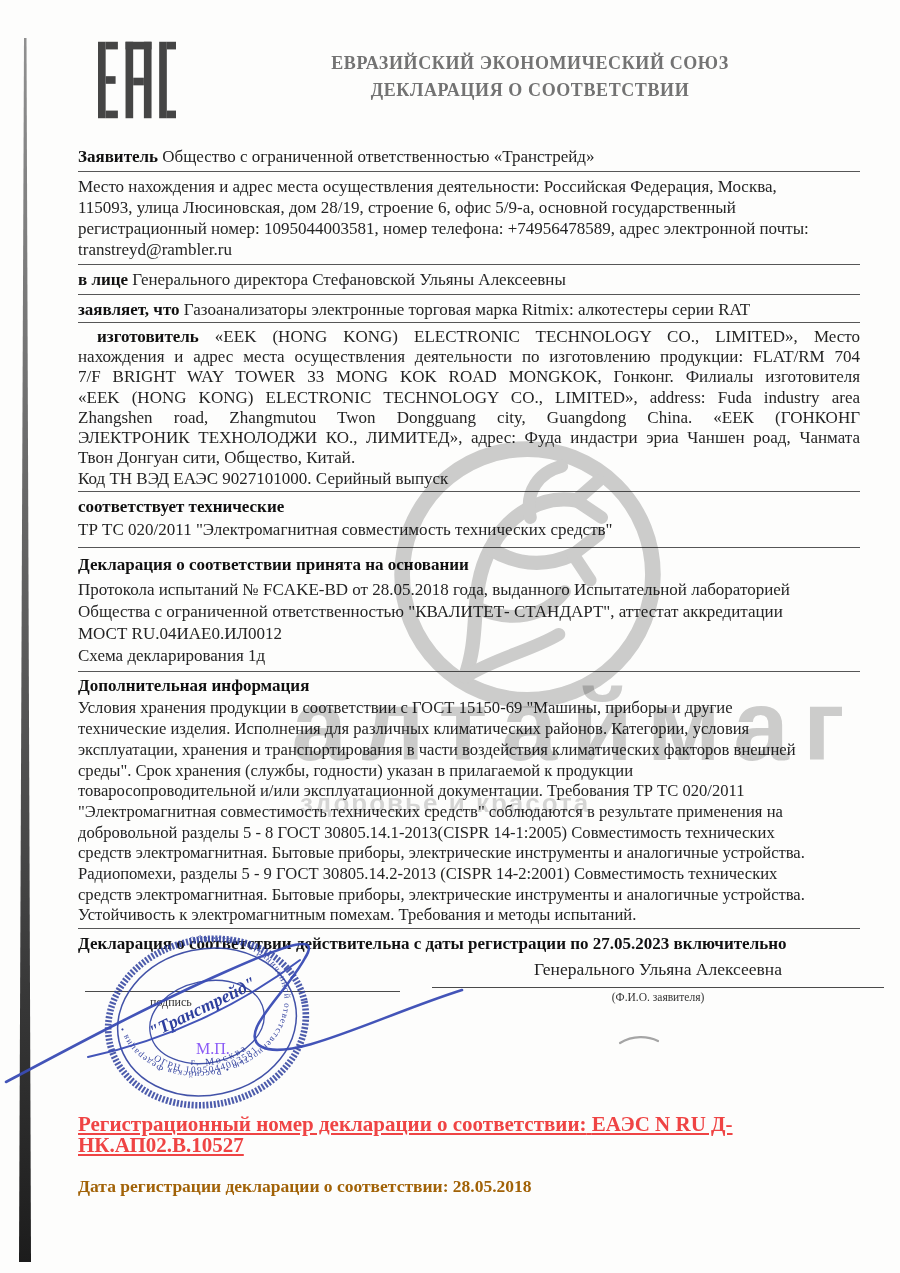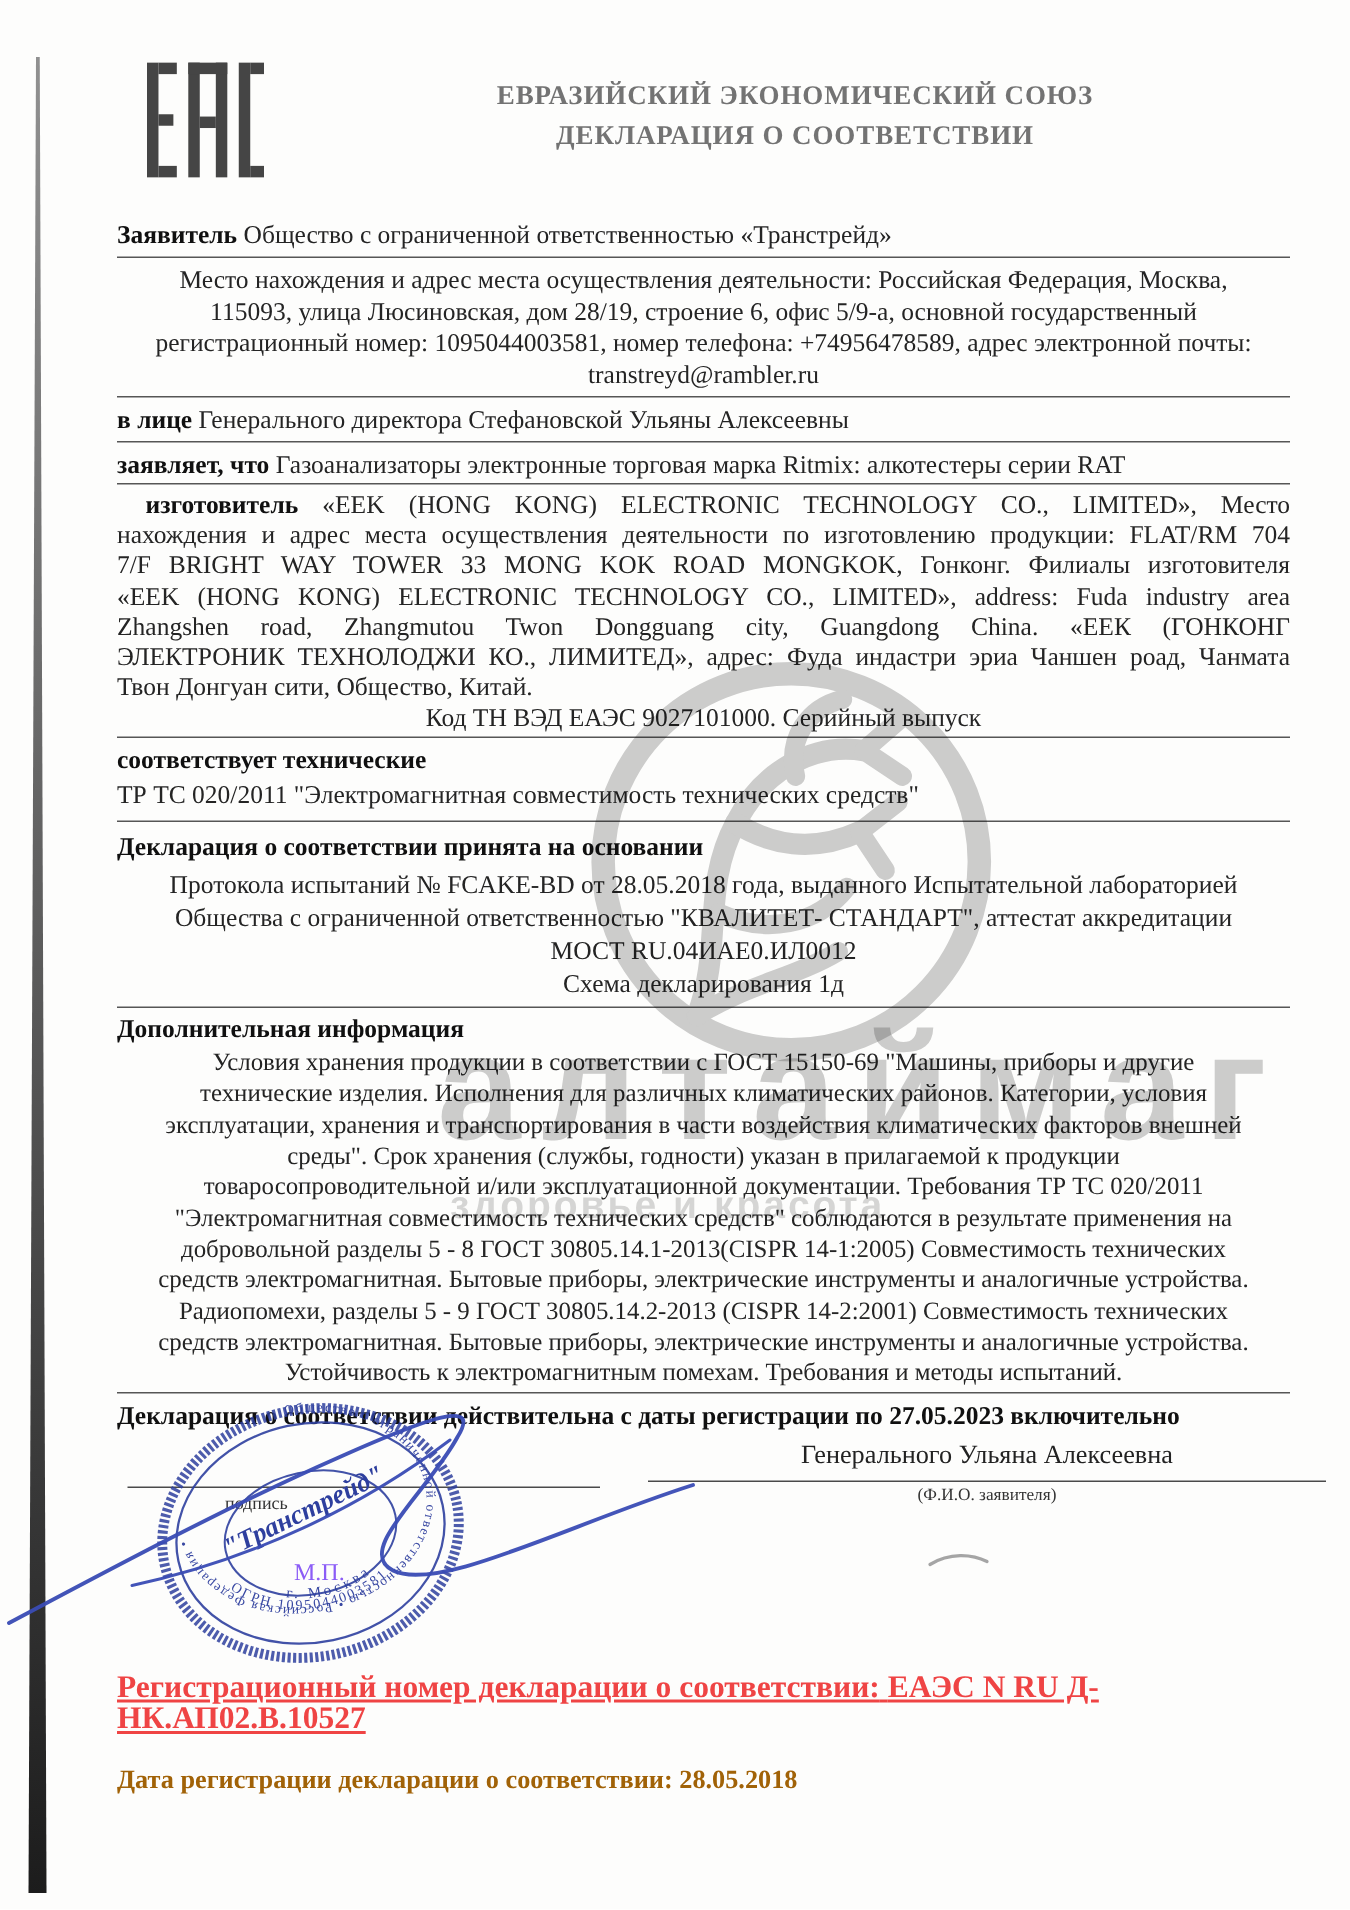--- a/index.html
+++ b/index.html
@@ -8,21 +8,21 @@
   
   .eac-logo{position:absolute;left:98px;top:36px;width:78px;height:88px;}
   .title{position:absolute;left:230px;top:50px;width:600px;text-align:center;
          font-weight:bold;font-size:18px;line-height:27px;letter-spacing:.6px;color:#737373;}
   
   .flow{position:absolute;left:78px;top:146px;width:782px;font-size:17px;line-height:21px;}
   .rule{border:0;border-top:1.4px solid #565656;margin:0;}
   .row{padding:4px 0 4px 0;}
   b.runin{color:#101010;}
   .hdr{font-weight:bold;color:#101010;}
-  .tline{white-space:normal;text-align:center;}
+  .tline{white-space:normal;}
   .lines .tline{line-height:21px;}
   .just .tline{text-align:justify;text-align-last:justify;line-height:20.2px;}
   .just .tline:last-child{text-align-last:left;}
   .jl{text-align:justify;text-align-last:justify;line-height:20.2px;margin-left:19px;}
   .small-lh .tline{line-height:20.7px;font-size:16.6px;}
   .basis .tline{line-height:22px;}
   
   .sig-zone{height:150px;}
   .bold-row{font-weight:bold;color:#101010;}
   .reg-row{padding-top:6px;font-weight:bold;color:#ef4444;font-size:21px;text-decoration:underline;}

